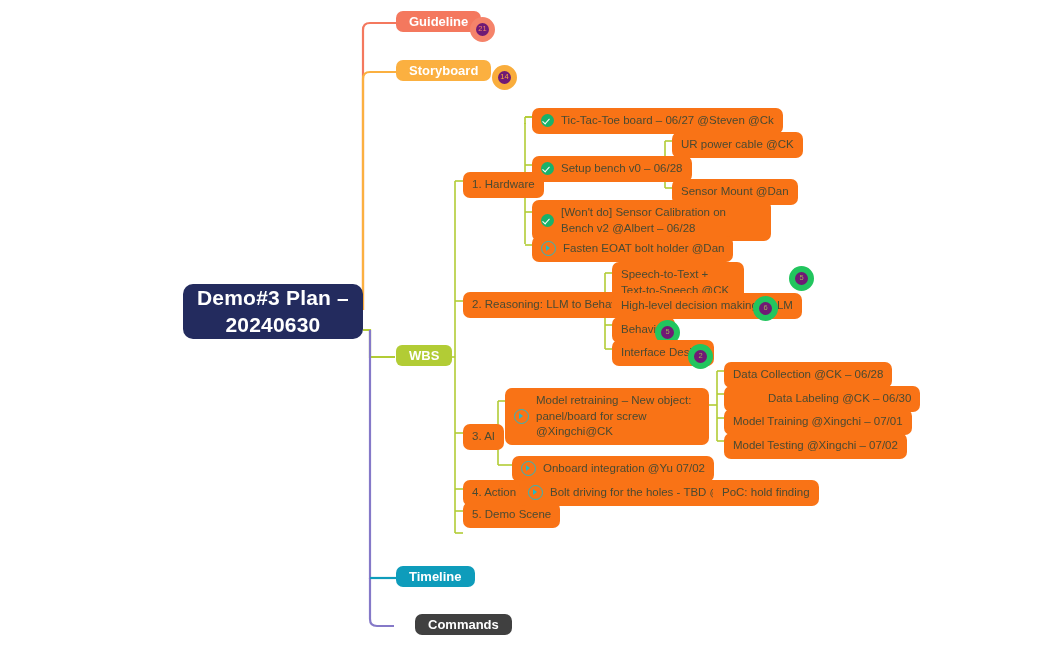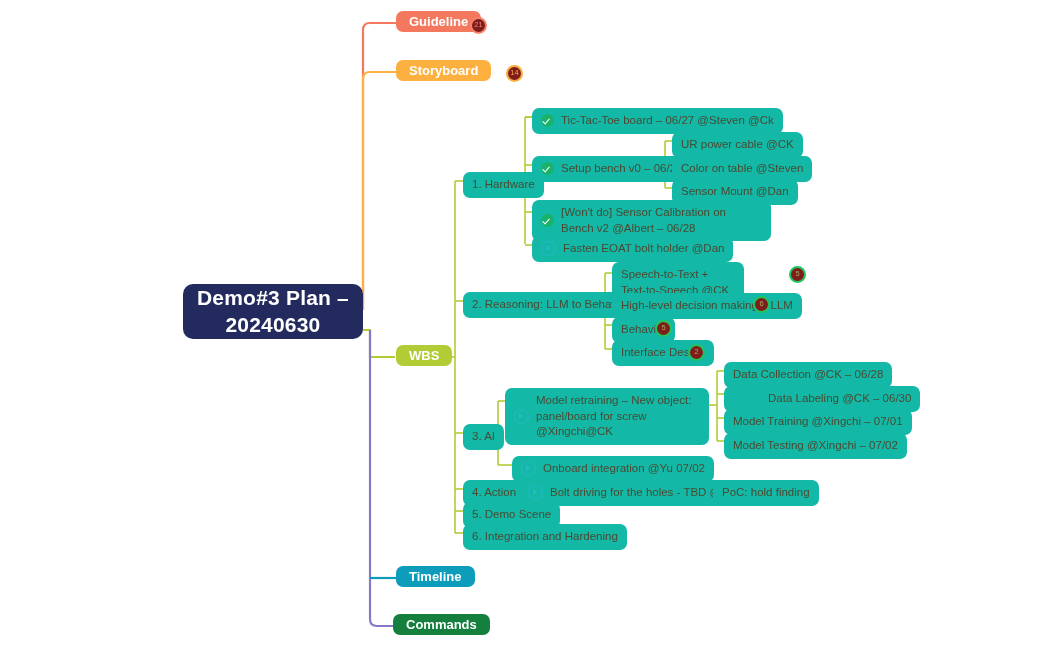--- a/index.html
+++ b/index.html
@@ -21,21 +21,21 @@
     letter-spacing:.2px;
   }
   .root span{display:block;}
 
   
   .pill{border-radius:7px;color:#ffffff;font-size:13px;font-weight:bold;
         padding:3px 13px;justify-content:flex-end;white-space:nowrap;}
 
   
   .chip{
-    background:#14b8a6;border-radius:7px;color:#4a4a32;
+    background:#f97316;border-radius:7px;color:#4a4a32;
     font-size:11.5px;padding:5px 9px;line-height:1.35;
     white-space:nowrap;
   }
   .chip.wrap{white-space:normal;}
 
   .chip .txt{display:inline-block;}
 
   
   .ico{width:13px;height:13px;border-radius:50%;flex:0 0 13px;
        margin-right:7px;position:relative;display:inline-block;}
@@ -47,21 +47,21 @@
   .ico.prog{background:transparent;border:1.2px solid #27b9c4;}
   .ico.prog:after{
     content:"";position:absolute;left:4.3px;top:3px;
     border-left:4.6px solid #27b9c4;
     border-top:3.1px solid transparent;border-bottom:3.1px solid transparent;
   }
 
   
   .badge{
     position:absolute;width:13px;height:13px;border-radius:50%;
-    border:2px solid #22c55e;color:#a3ab5c;background:#7f1d1d;
+    border:6px solid #22c55e;color:#a3ab5c;background:#701a75;
     font-size:7.5px;line-height:11px;text-align:center;
     font-family:"Liberation Sans",sans-serif;
   }
   .badge.salmon{border-color:#f5836a;color:#f5836a;}
   .badge.amber{border-color:#f9ad3c;color:#f9ad3c;}
 </style>
 </head>
 <body>
 
 <div id="canvas">
@@ -132,51 +132,48 @@
   </div>
 
   <div class="node pill" style="left:396px;top:11px;background:#f4785e;">
     <span>Guideline</span>
   </div>
   <div class="badge salmon" style="left:470px;top:17px;">21</div>
 
   <div class="node pill" style="left:396px;top:60px;background:#fbb040;">
     <span>Storyboard</span>
   </div>
-  <div class="badge amber" style="left:506px;top:65px;">14</div>
-
-  <div class="node pill" style="left:396px;top:345px;background:#b2cc35;">
+  <div class="badge amber" style="left:492px;top:65px;">14</div>
+
+  <div class="node pill" style="left:396px;top:345px;background:#b2cc35;border-radius:6px;">
     <span>WBS</span>
   </div>
 
   <div class="node pill" style="left:396px;top:566px;background:#0e9cbb;">
     <span>Timeline</span>
   </div>
 
-  <div class="node pill" style="left:393px;top:614px;background:#15803d;">
+  <div class="node pill" style="left:415px;top:614px;background:#404040;">
     <span>Commands</span>
   </div>
 
   <div class="node chip" style="left:463px;top:172px;">
     <span class="txt">1. Hardware</span>
   </div>
   <div class="node chip" style="left:463px;top:292px;">
     <span class="txt">2. Reasoning: LLM to Behavior</span>
   </div>
   <div class="node chip" style="left:463px;top:424px;">
     <span class="txt">3. AI</span>
   </div>
   <div class="node chip" style="left:463px;top:480px;">
     <span class="txt">4. Action</span>
   </div>
   <div class="node chip" style="left:463px;top:502px;">
     <span class="txt">5. Demo Scene</span>
-  </div>
-  <div class="node chip" style="left:463px;top:524px;">
-    <span class="txt">6. Integration and Hardening</span>
   </div>
 
   <div class="node chip" style="left:532px;top:108px;">
     <span class="ico done"></span>
     <span class="txt">Tic-Tac-Toe board – 06/27 @Steven @Ck</span>
   </div>
 
   <div class="node chip" style="left:532px;top:156px;">
     <span class="ico done"></span>
     <span class="txt">Setup bench v0 – 06/28</span>
@@ -188,23 +185,20 @@
   </div>
 
   <div class="node chip" style="left:532px;top:236px;">
     <span class="ico prog"></span>
     <span class="txt">Fasten EOAT bolt holder @Dan</span>
   </div>
 
   <div class="node chip" style="left:672px;top:132px;">
     <span class="txt">UR power cable @CK</span>
   </div>
-  <div class="node chip" style="left:672px;top:156px;">
-    <span class="txt">Color on table @Steven</span>
-  </div>
   <div class="node chip" style="left:672px;top:179px;">
     <span class="txt">Sensor Mount @Dan</span>
   </div>
 
   <div class="node chip wrap" style="left:612px;top:262px;width:132px;">
     <span class="txt">Speech-to-Text + Text-to-Speech @CK – 06/30</span>
   </div>
   <div class="badge" style="left:789px;top:266px;">5</div>
 
   <div class="node chip" style="left:612px;top:293px;">

